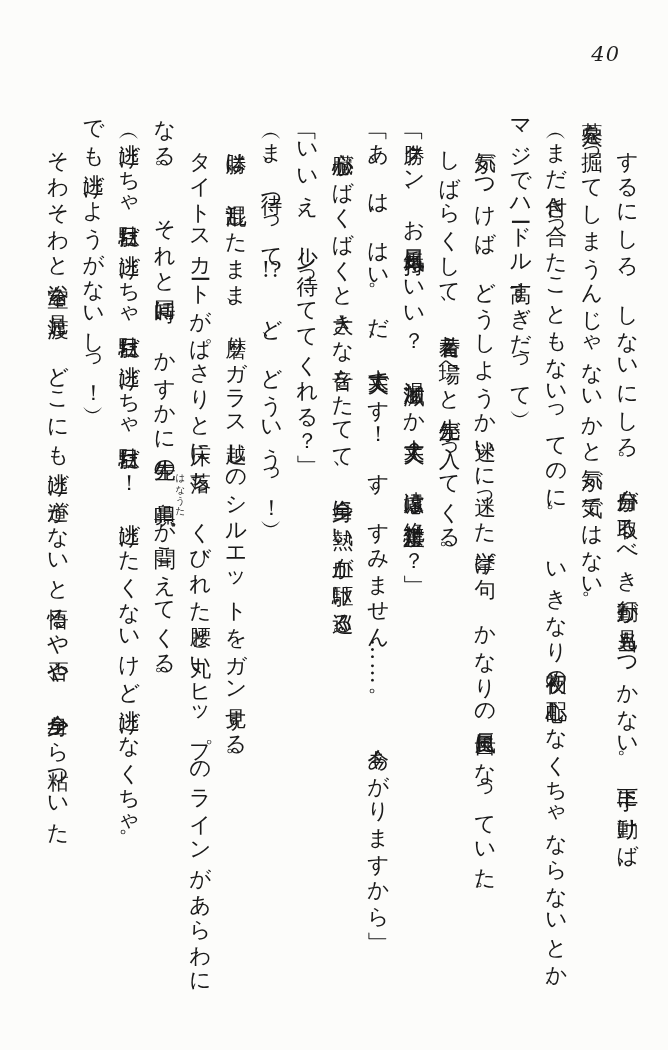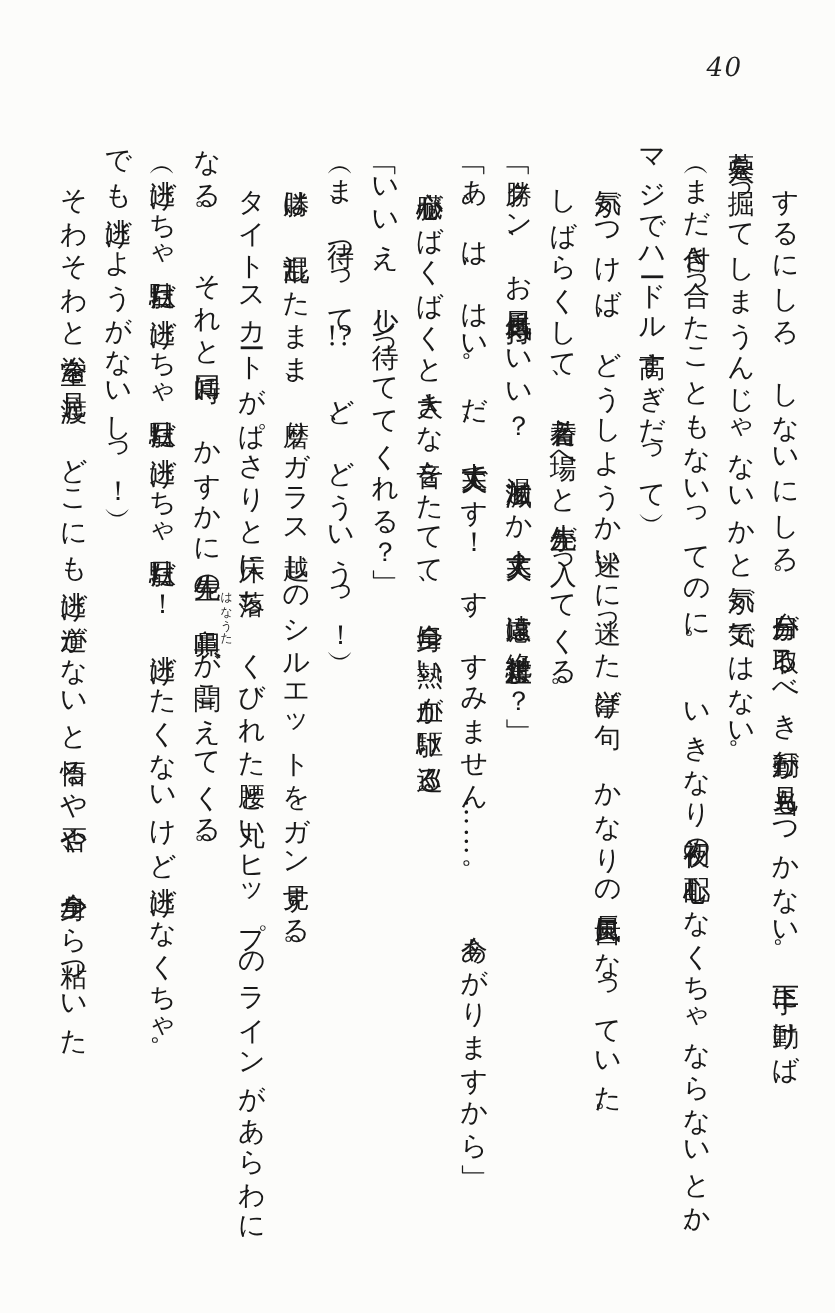--- a/index.html
+++ b/index.html
@@ -12,21 +12,21 @@
     width: 668px;
     height: 1050px;
     margin: 0 auto;
     background: #fcfcfa;
     overflow: hidden;
     font-family: "DejaVu Serif", "Liberation Serif", serif;
   }
   .page-number {
     position: absolute;
     top: 42px;
-    right: 74px;
+    right: 48px;
     font-size: 21px;
     font-style: italic;
     letter-spacing: 1px;
     color: #1f1f1f;
   }
   .text-block {
     position: absolute;
     top: 105px;
     right: 23px;
     height: 943px;

